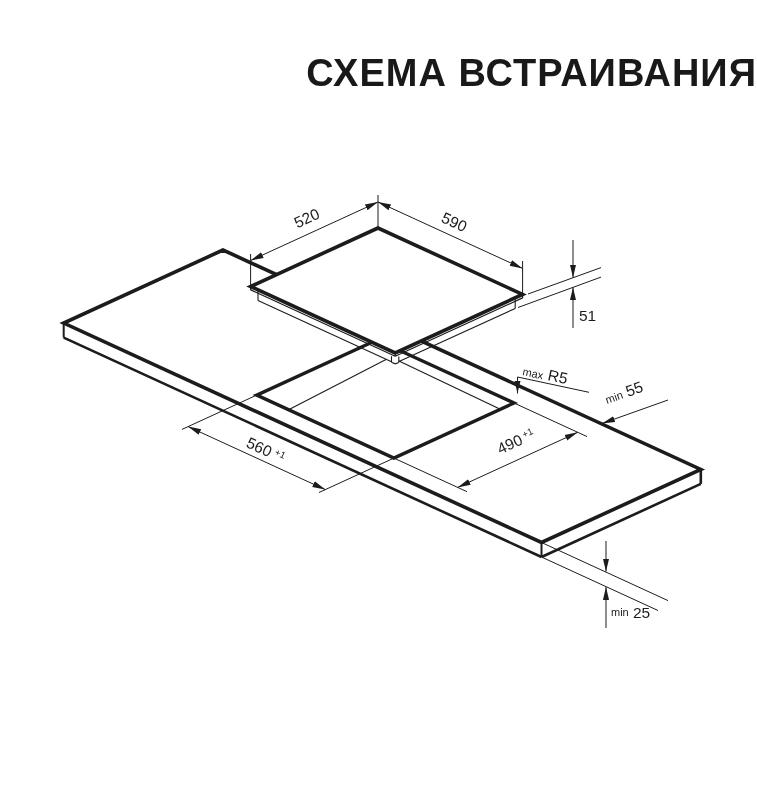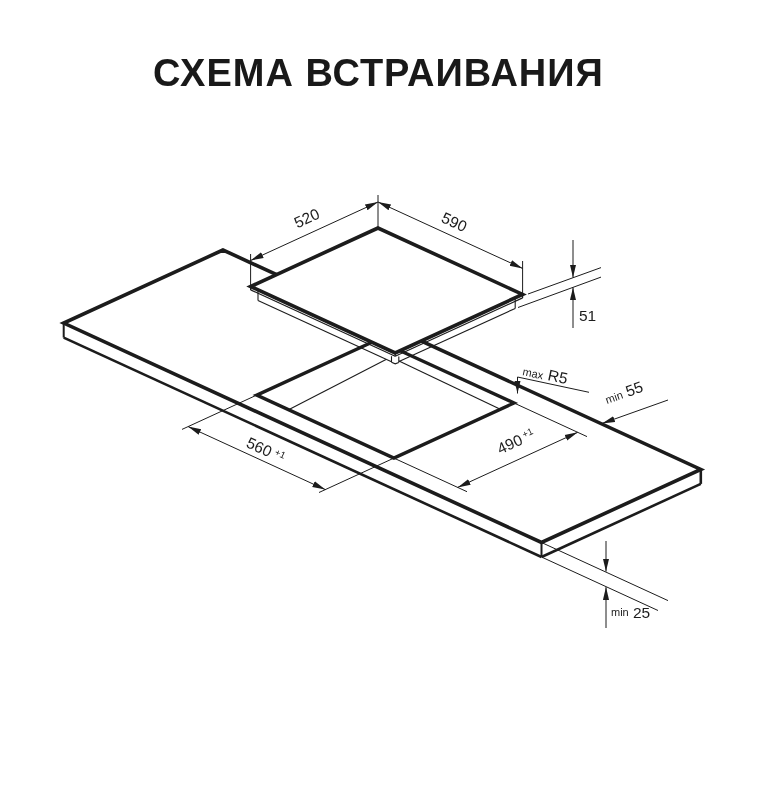--- a/index.html
+++ b/index.html
@@ -4,21 +4,21 @@
 <style>
   html,body{margin:0;padding:0;}
   body{
     width:757px;height:800px;
     background:#ffffff;
     font-family:"Liberation Sans","DejaVu Sans",sans-serif;
     overflow:hidden;position:relative;
   }
   h1.title{
     position:absolute;left:0;top:52px;width:757px;
-    margin:0;text-align:center;
+    margin:0;text-align:right;
     font-size:38px;font-weight:800;letter-spacing:1px;
     color:#191919;
   }
   svg{position:absolute;left:0;top:0;}
   svg text{
     font-family:"Liberation Sans","DejaVu Sans",sans-serif;
     fill:#1c1c1c;
   }
   .dim-txt{font-size:15.5px;}
   .dim-txt-sm{font-size:11px;}

